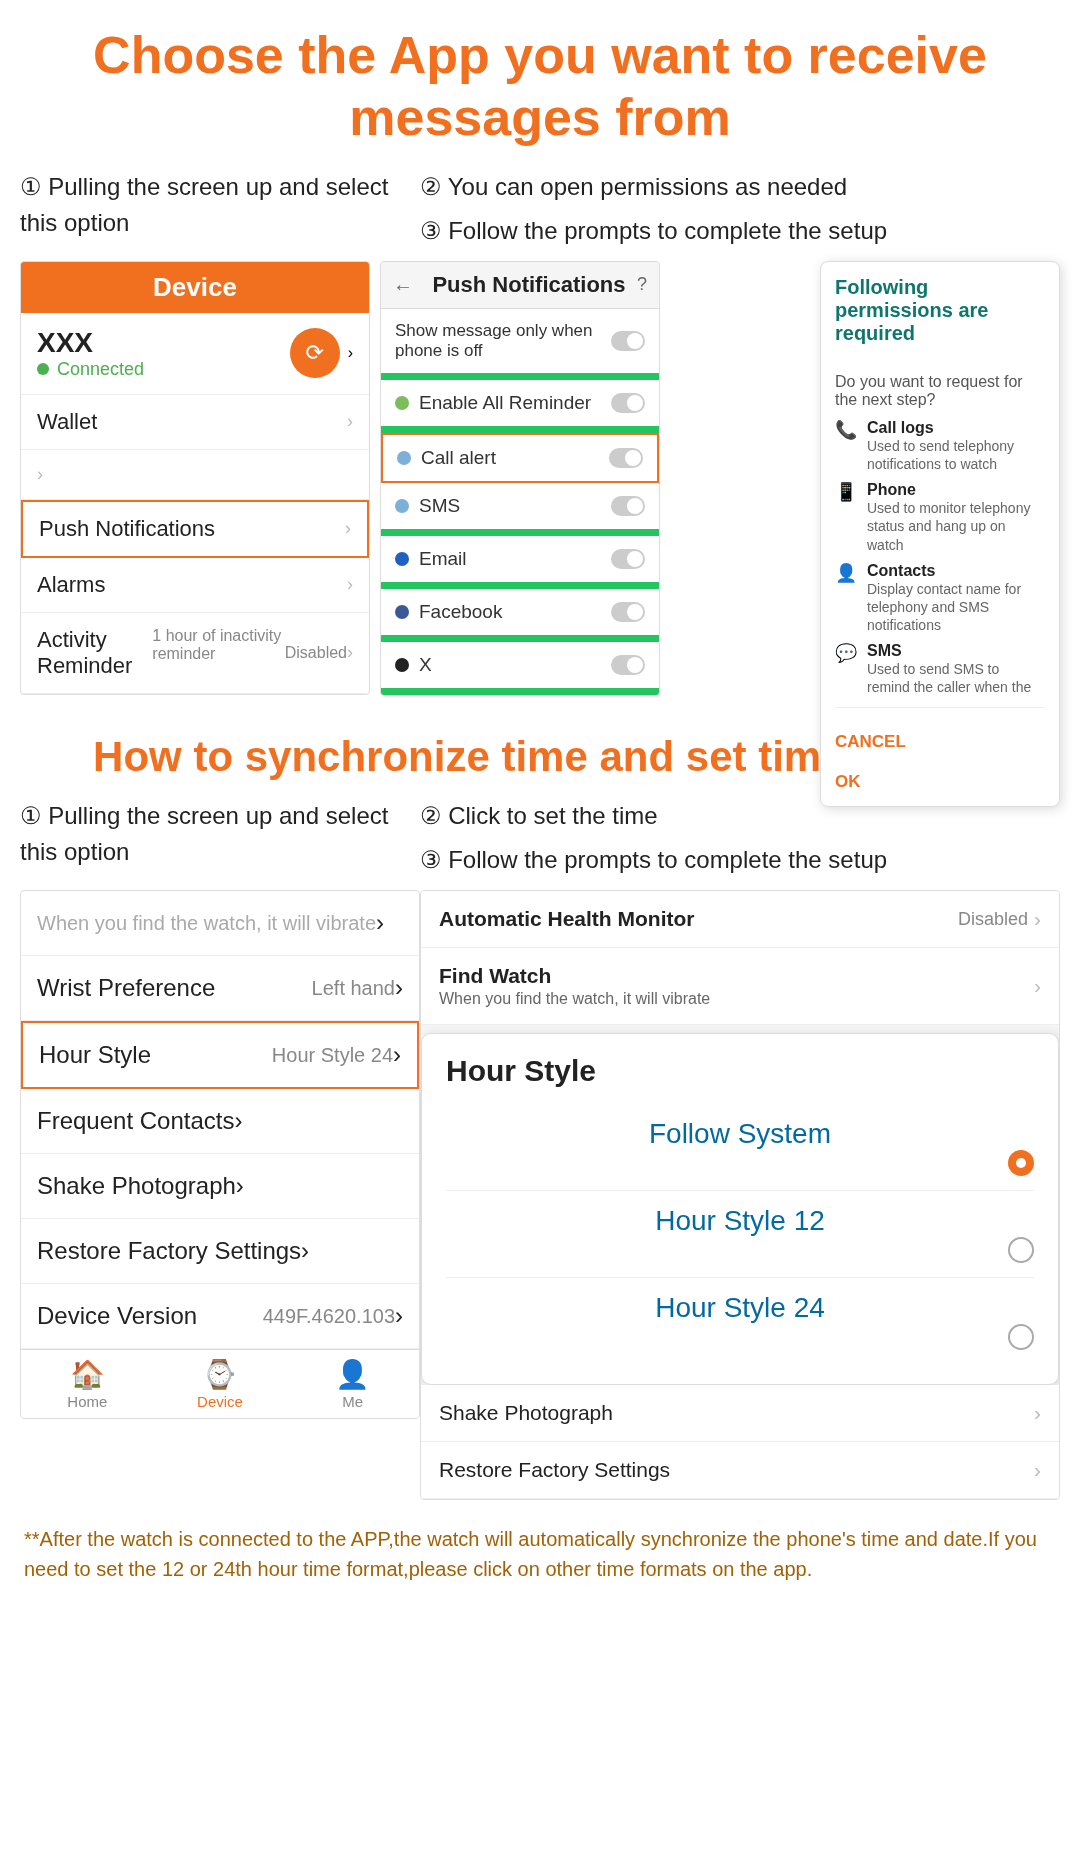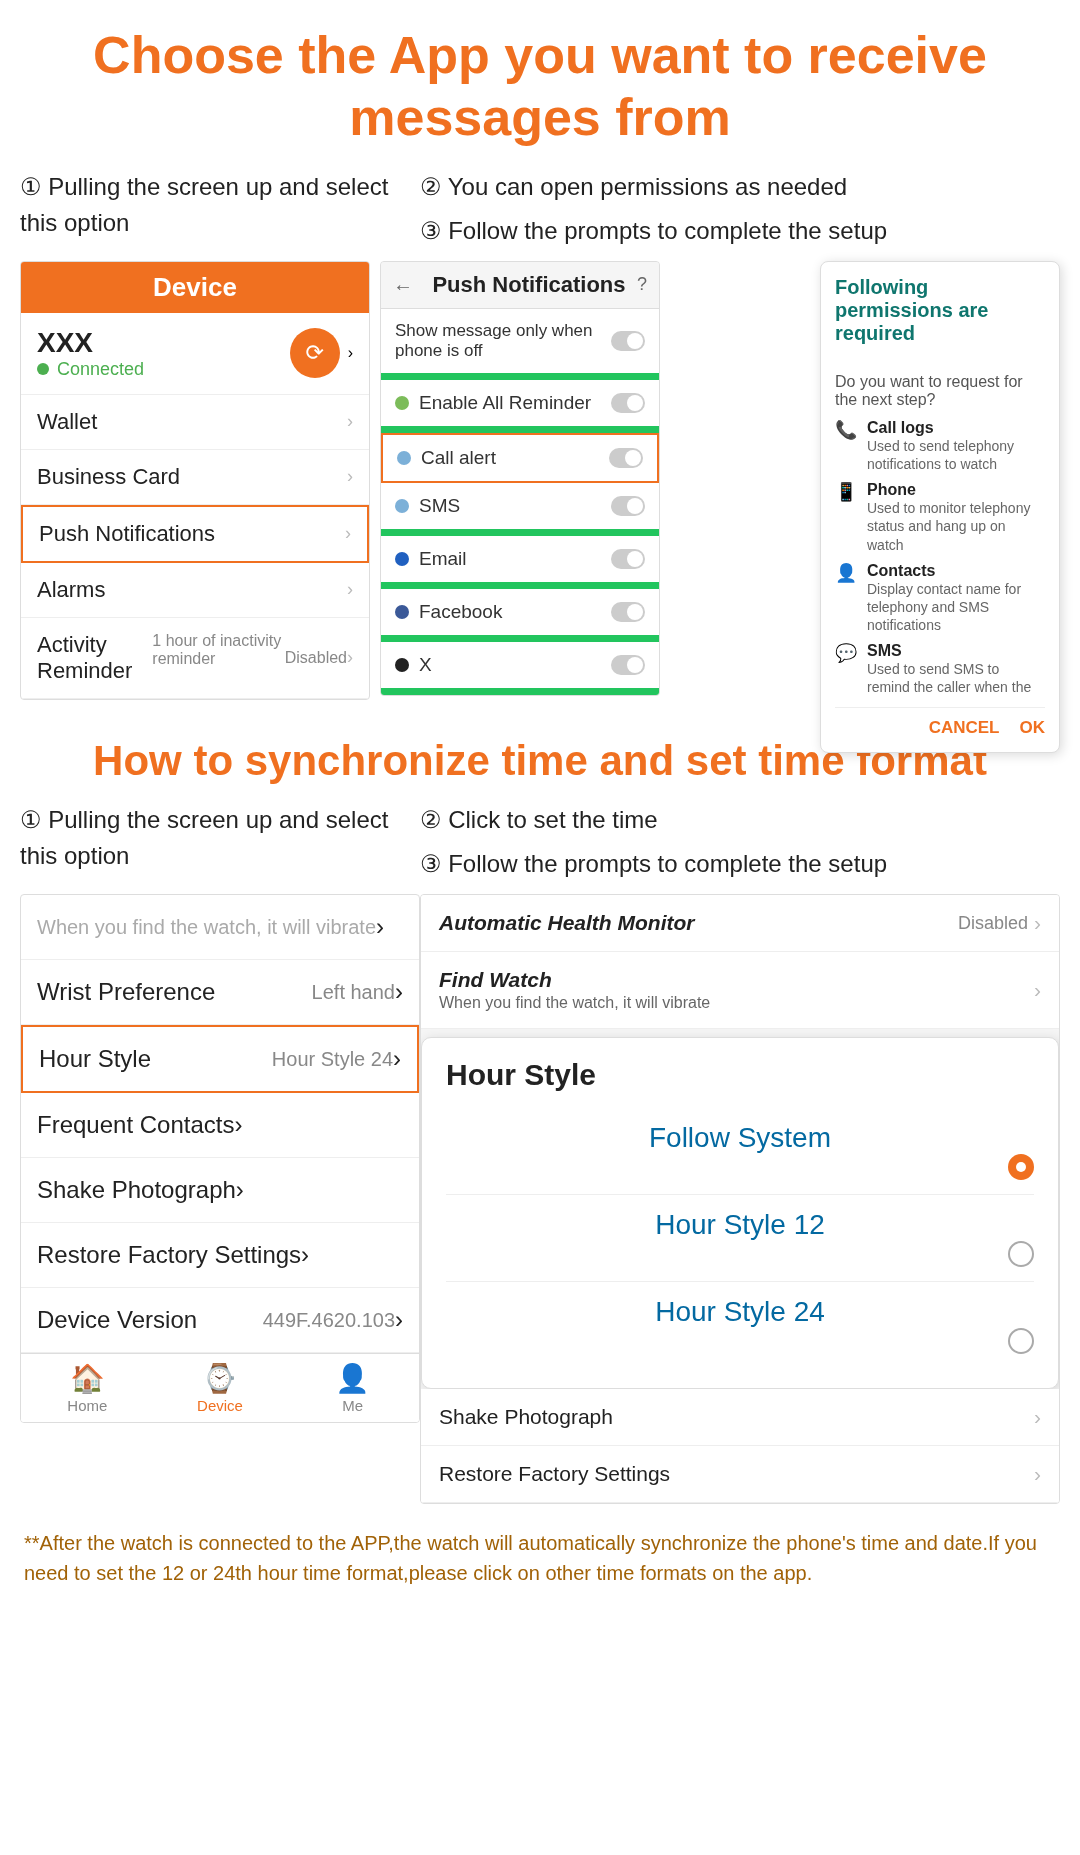--- a/index.html
+++ b/index.html
@@ -167,21 +167,22 @@
     .perm-item { display: flex; align-items: flex-start; margin-bottom: 8px; }
     .perm-icon { width: 24px; height: 24px; margin-right: 8px; flex-shrink: 0; }
     .perm-name { font-size: 16px; font-weight: bold; color: #222; }
     .perm-desc { font-size: 14px; color: #666; line-height: 1.3; }
     .dialog-buttons {
       display: flex;
       justify-content: flex-end;
       gap: 20px;
       margin-top: 10px;
       border-top: 1px solid #eee;
-      padding-top: 10px;
+      padding-top: 24px;
+      flex-direction: column;
     }
     .btn-cancel { color: #f07020; font-size: 17px; font-weight: bold; cursor: pointer; }
     .btn-ok { color: #f07020; font-size: 17px; font-weight: bold; cursor: pointer; }
 
     
     .section2 {
       margin-top: 16px;
     }
     .section2-header {
       text-align: center;
@@ -257,21 +258,21 @@
       border-radius: 4px;
       overflow: hidden;
     }
     .right2-item {
       padding: 16px 18px;
       border-bottom: 1px solid #eee;
       background: #fff;
       font-size: 21px;
       color: #222;
     }
-    .right2-item .item-title { font-weight: bold; font-style: italic; }
+    .right2-item .item-title { font-weight: bold; }
     .right2-item .item-sub2 { font-size: 16px; color: #666; margin-top: 2px; }
     .right2-item-row {
       display: flex;
       align-items: center;
       justify-content: space-between;
     }
     .disabled-text { color: #888; font-size: 18px; }
 
     
     .hour-dialog {
@@ -359,21 +360,20 @@
         <span class="chevron">›</span>
       </div>
     </div>
 
     <div class="phone-list-item">
       <span class="item-label">Wallet</span>
       <span class="chevron">›</span>
     </div>
 
     <div class="phone-list-item">
-      <span class="item-label">Business Card</span>
       <span class="chevron">›</span>
     </div>
 
     <div class="phone-list-item highlighted">
       <span class="item-label">Push Notifications</span>
       <span class="chevron">›</span>
     </div>
 
     <div class="phone-list-item">
       <span class="item-label">Alarms</span>

